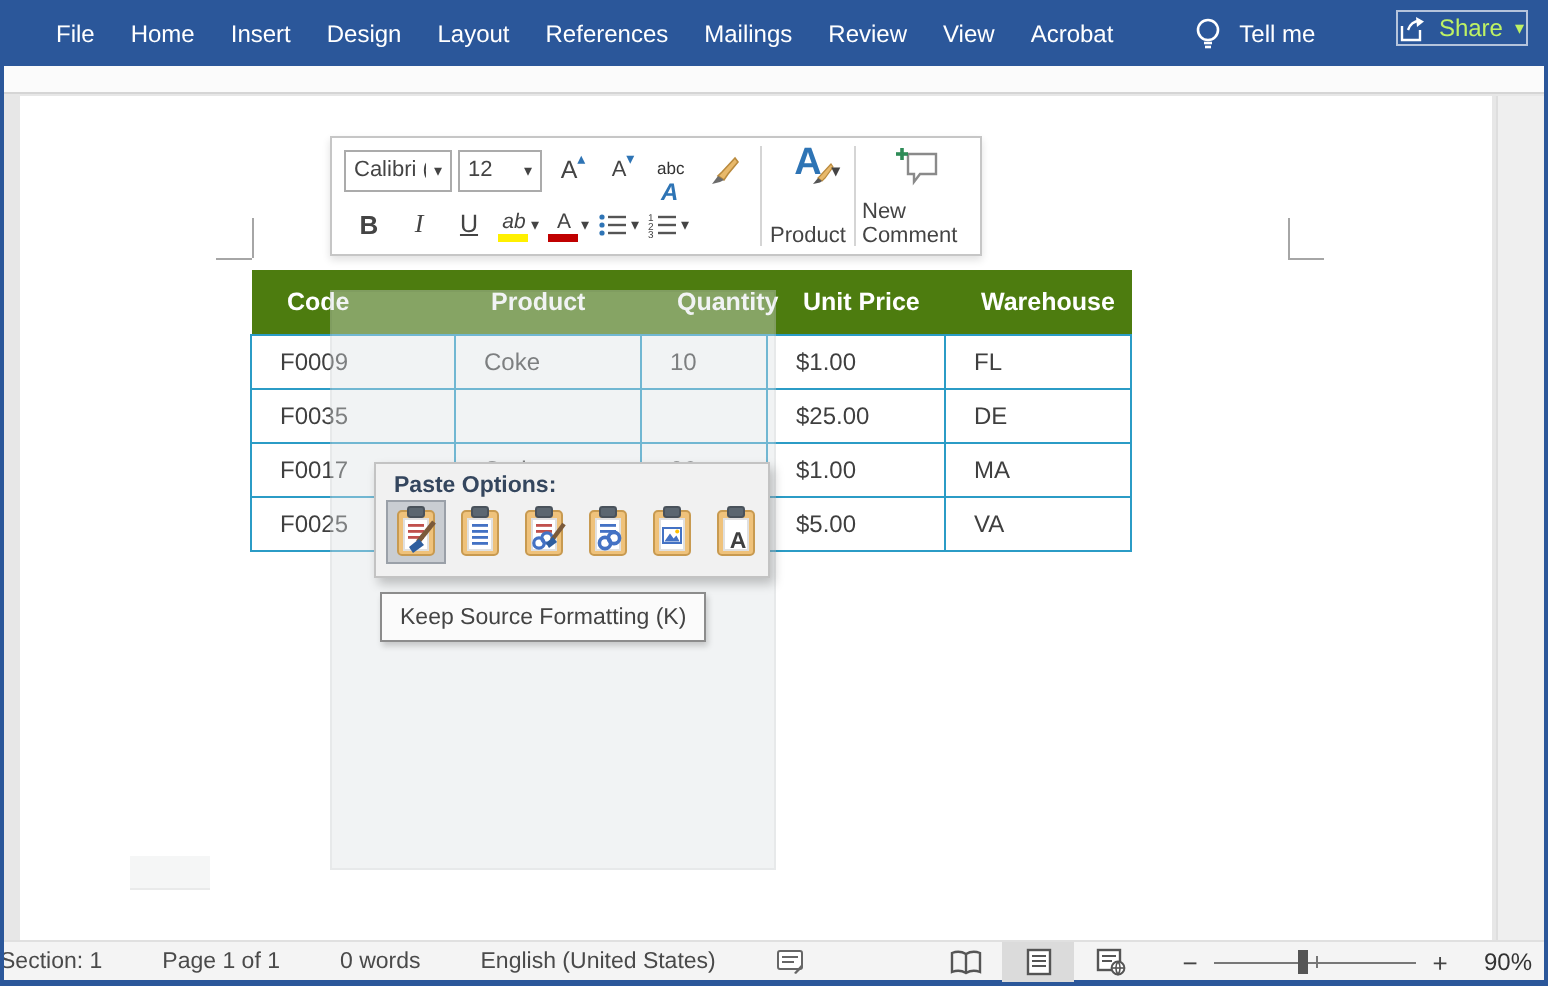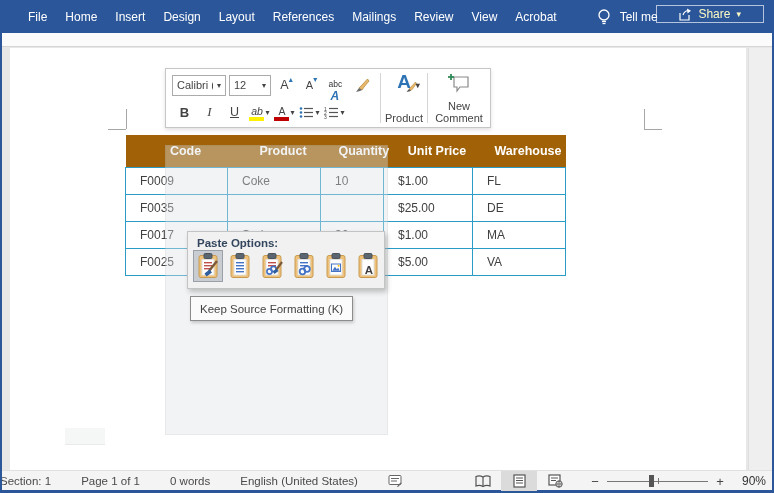--- a/index.html
+++ b/index.html
@@ -9,42 +9,42 @@
          border-left:2px solid #2B579A; border-right:2px solid #2B579A; overflow:hidden; }
 
   
   .tabbar { position:absolute; left:-2px; top:0; width:774px; height:33px; background:#2B579A;
             display:flex; align-items:center; color:#fff; font-size:12px; }
   .tabbar .tab { margin-right:18px; white-space:nowrap; cursor:default; }
   .tabbar .tab:first-child { margin-left:28px; }
   .tellme { display:flex; align-items:center; margin-left:22px; }
   .tellme .txt { margin-left:9px; }
   .share-btn { position:absolute; right:10px; top:5px; height:18px; border:1px solid rgba(255,255,255,.65);
-               display:flex; align-items:center; padding:0 22px; color:#fef9c3; font-size:12px; }
+               display:flex; align-items:center; padding:0 1px; color:#bef264; font-size:12px; }
   .share-btn .caret { font-size:9px; margin-left:6px; }
   .share-btn svg { margin-right:6px; }
 
   .ribbon-strip { position:absolute; left:-2px; top:33px; width:774px; height:14px; background:#FBFBFB;
                   border-bottom:1px solid #D5D5D5; }
 
   
   .doc-area { position:absolute; left:-2px; top:48px; width:774px; height:422px; background:#E7E7E7; }
   .page { position:absolute; left:10px; top:0; width:736px; height:422px; background:#FFFFFF; }
   .vscroll { position:absolute; right:0; top:0; width:26px; height:422px; background:#EFEFEF; border-left:1px solid #DEDEDE; }
 
   .layer { position:absolute; left:0; top:-48px; width:774px; height:493px; pointer-events:none; }
   .layer > * { pointer-events:auto; }
 
   
   .crop { position:absolute; background:#A6A6A6; }
 
   
   .word-table { position:absolute; left:125px; top:135px; width:440px; border-collapse:collapse;
                 font-size:12px; color:#3F3F3F; table-layout:fixed; z-index:1; }
-  .word-table th { background:#a16207; color:#fff; font-weight:bold; font-size:12.5px; text-align:center;
+  .word-table th { background:#4d7c0f; color:#fff; font-weight:bold; font-size:12.5px; text-align:left;
                    height:32px; padding:0 0 0 18px; border:none; }
   .word-table td { border:1px solid #2B9CC6; height:27px; padding:0 0 0 14px; background:transparent; }
   .c0{width:102px;} .c1{width:93px;} .c2{width:63px;} .c3{width:89px;} .c4{width:93px;}
 
   
   .ghost-overlay { position:absolute; left:165px; top:145px; width:223px; height:290px;
                    background:rgba(220,224,227,0.40); border:1px solid rgba(0,0,0,0.04); z-index:2; }
   .ghost-small { position:absolute; left:65px; top:428px; width:40px; height:17px;
                  background:#F5F6F6; border-bottom:1px solid #E9EAEA; z-index:2; }
 
@@ -68,21 +68,21 @@
   .abc-a .abc { position:absolute; top:-2px; left:1px; font-size:8.5px; color:#333; }
   .abc-a .bigA { position:absolute; bottom:-2px; left:3px; font-size:12px; font-style:italic; color:#2E74B5; font-weight:bold; }
   .bar-btn { display:flex; flex-direction:column; align-items:center; line-height:10px; padding-top:3px; }
   .bar-btn .t { font-size:10.5px; }
   .bar { width:15px; height:4px; margin-top:1px; }
   .mt-sep { width:1px; background:#D5D5D5; margin:4px 2px; }
   .styles-btn { width:42px; display:flex; flex-direction:column; align-items:center; justify-content:space-between; padding:4px 0 3px; }
   .styles-A { font-size:19px; font-weight:bold; color:#2E74B5; line-height:18px; position:relative; }
   .styles-lbl { font-size:11px; color:#444; }
   .newcomment-btn { width:58px; display:flex; flex-direction:column; align-items:center; justify-content:space-between; padding:4px 2px 3px; }
-  .newcomment-btn .lbl { font-size:11px; color:#444; text-align:center; line-height:12px; width:56px; }
+  .newcomment-btn .lbl { font-size:11px; color:#444; text-align:left; line-height:12px; width:56px; }
 
   
   .paste-menu { position:absolute; left:187px; top:231px; width:198px; height:58px; background:#F1F1F1;
                 border:1px solid #C3C3C3; box-shadow:2px 3px 5px rgba(0,0,0,.22); z-index:5; }
   .paste-label { font-size:11.5px; font-weight:bold; color:#34465E; padding:5px 0 2px 9px; }
   .paste-icons { display:flex; padding:0 0 0 4px; }
   .paste-opt { width:28px; height:30px; display:flex; align-items:center; justify-content:center; margin:0 2px; }
   .paste-opt.hover { background:#C9CDD2; outline:1px solid #9AA0A8; }
 
   

